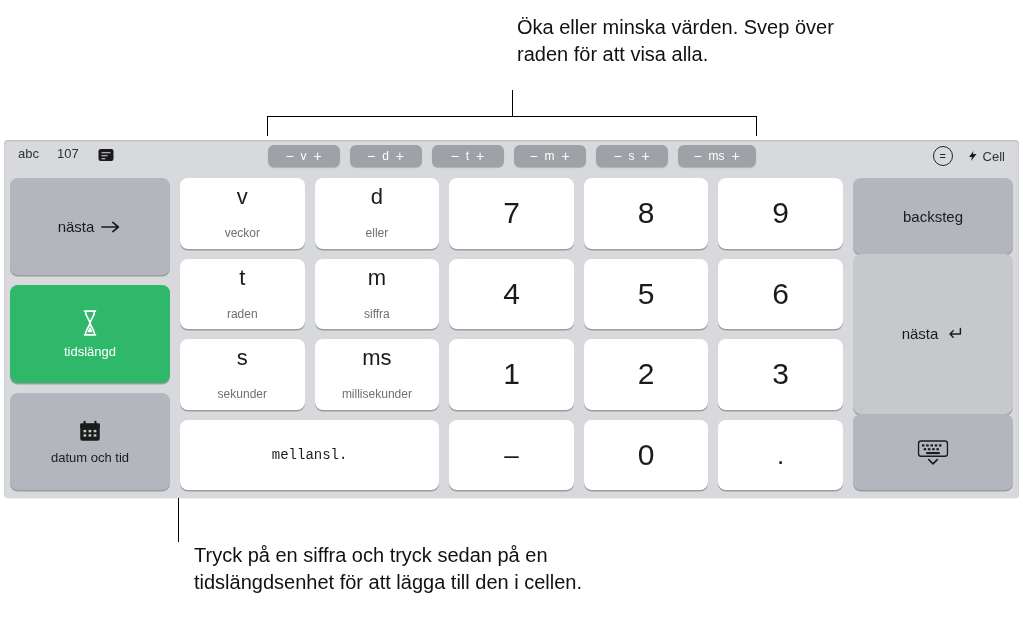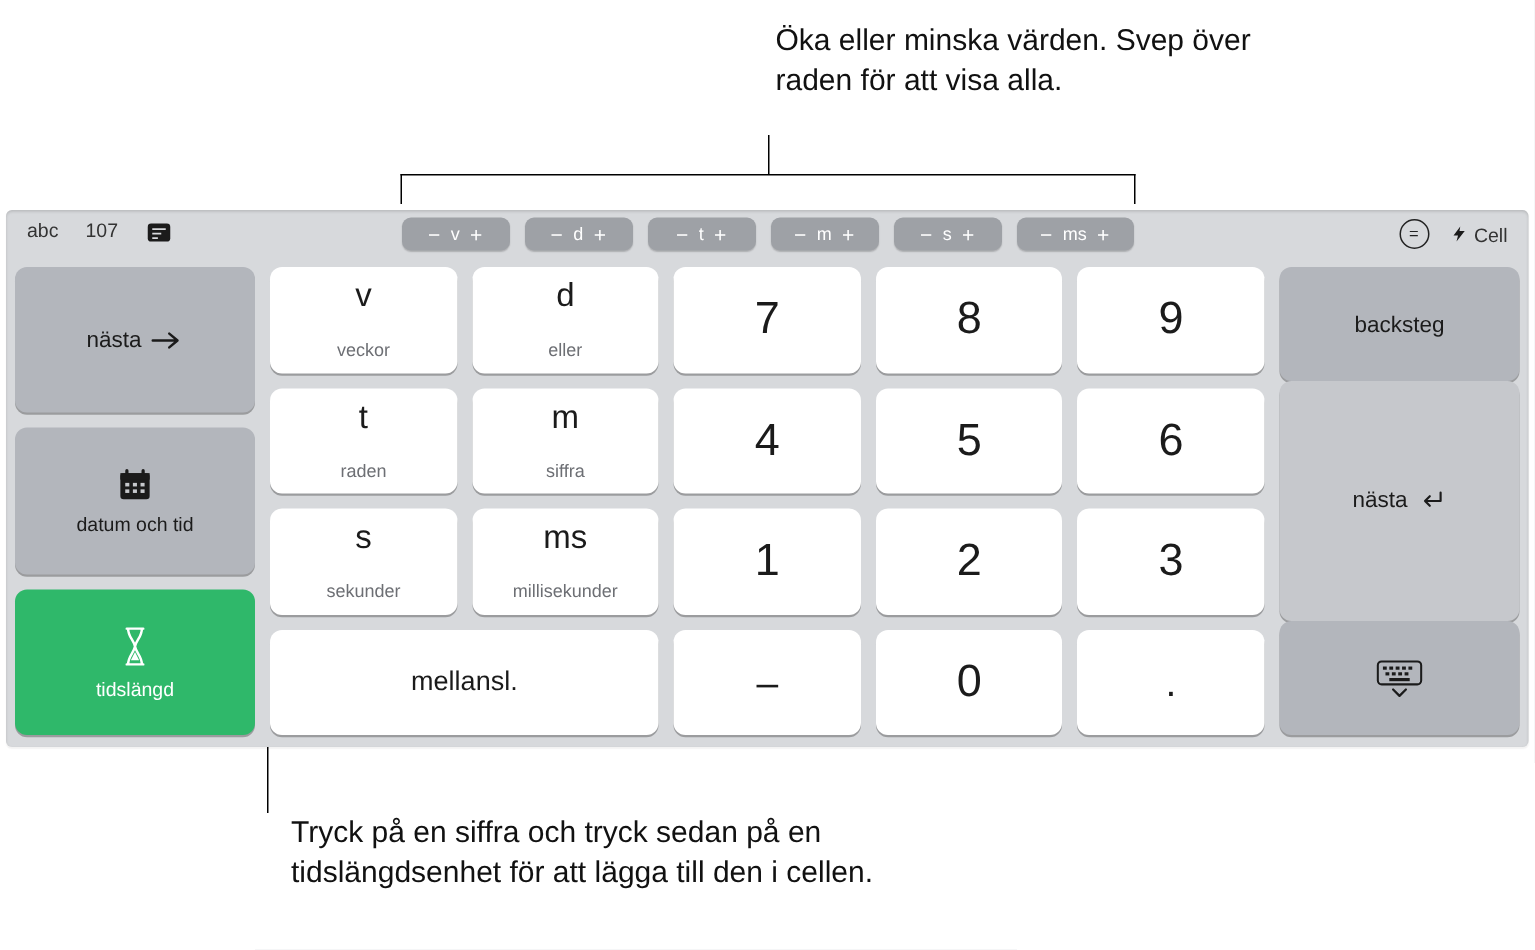--- a/index.html
+++ b/index.html
@@ -58,21 +58,21 @@
   .key { background:var(--key-white); border-radius:8px; display:flex; flex-direction:column; align-items:center; justify-content:center; color:var(--text); box-shadow:0 1.5px 0 rgba(0,0,0,.28); font-size:15px; }
   .key .main { font-size:22px; font-weight:400; line-height:1; }
   .key .sub  { font-size:12px; color:var(--sub); margin-top:18px; }
   .key.num .main { font-size:30px; }
   .key.sym .main { font-size:26px; font-weight:500; }
   .key.gray-dark { background:var(--key-gray-dark); }
   .key.gray-mid  { background:var(--key-gray-mid); }
   .key.green { background:var(--green); color:#fff; }
   .key.label { font-size:15px; }
   .key .iconline { display:flex; align-items:center; gap:6px; }
-  .key.small-text { font-size:18px; }
+  .key.small-text { font-size:14px;font-family:Liberation Mono, monospace; }
 
   
   .center { display:grid; grid-template-columns: repeat(5, 1fr); grid-template-rows: repeat(4, 1fr); gap:10px; }
   .span2 { grid-column: span 2; }
 
   
   .col-right { display:grid; grid-template-rows: 1fr 2.1fr 1fr; gap:0; }
 
   
   svg { display:block; }
@@ -154,44 +154,44 @@
     <div class="kb-body">
 
       <div class="col col-left">
         <div class="key gray-dark label">
           <span class="iconline">
             <span>nästa</span>
             <svg width="22" height="14" viewBox="0 0 24 14">
                 <path d="M2 7h16M14 2l6 5-6 5" stroke="#1b1b1b" stroke-width="1.8" fill="none" stroke-linecap="round" stroke-linejoin="round"></path>
               </svg>
           </span>
+        </div>
+        <div class="key green">
+          <svg width="22" height="30" viewBox="0 0 24 32">
+              <path d="M6 3h12M6 29h12M7 3c0 6 4 8 5 13 1-5 5-7 5-13M7 29c0-6 4-8 5-13 1 5 5 7 5 13" stroke="#fff" stroke-width="1.8" fill="none" stroke-linecap="round"></path>
+              <path d="M9 26h6l-3-6z" fill="#fff"></path>
+            </svg>
+          <span style="font-size:13px; margin-top:6px">tidslängd</span>
         </div>
         <div class="key gray-dark">
           <svg width="28" height="26" viewBox="0 0 24 24">
               <rect x="3" y="5" width="18" height="16" rx="2" fill="#1b1b1b"></rect>
               <rect x="3" y="5" width="18" height="4" fill="#1b1b1b"></rect>
               <rect x="6" y="2.5" width="2" height="4" rx="1" fill="#1b1b1b"></rect>
               <rect x="16" y="2.5" width="2" height="4" rx="1" fill="#1b1b1b"></rect>
               <g fill="#c6c8cc">
                 <rect x="6" y="11" width="2.5" height="2.2"></rect>
                 <rect x="10.7" y="11" width="2.5" height="2.2"></rect>
                 <rect x="15.4" y="11" width="2.5" height="2.2"></rect>
                 <rect x="6" y="15" width="2.5" height="2.2"></rect>
                 <rect x="10.7" y="15" width="2.5" height="2.2"></rect>
                 <rect x="15.4" y="15" width="2.5" height="2.2"></rect>
               </g>
             </svg>
           <span class="sub" style="color:#1b1b1b; font-size:13px; margin-top:6px">datum och tid</span>
-        </div>
-        <div class="key green">
-          <svg width="22" height="30" viewBox="0 0 24 32">
-              <path d="M6 3h12M6 29h12M7 3c0 6 4 8 5 13 1-5 5-7 5-13M7 29c0-6 4-8 5-13 1 5 5 7 5 13" stroke="#fff" stroke-width="1.8" fill="none" stroke-linecap="round"></path>
-              <path d="M9 26h6l-3-6z" fill="#fff"></path>
-            </svg>
-          <span style="font-size:13px; margin-top:6px">tidslängd</span>
         </div>
       </div>
 
       <div class="center">
 
         <div class="key">
             <span class="main">v</span>
             <span class="sub">veckor</span>
           </div>
         <div class="key">

